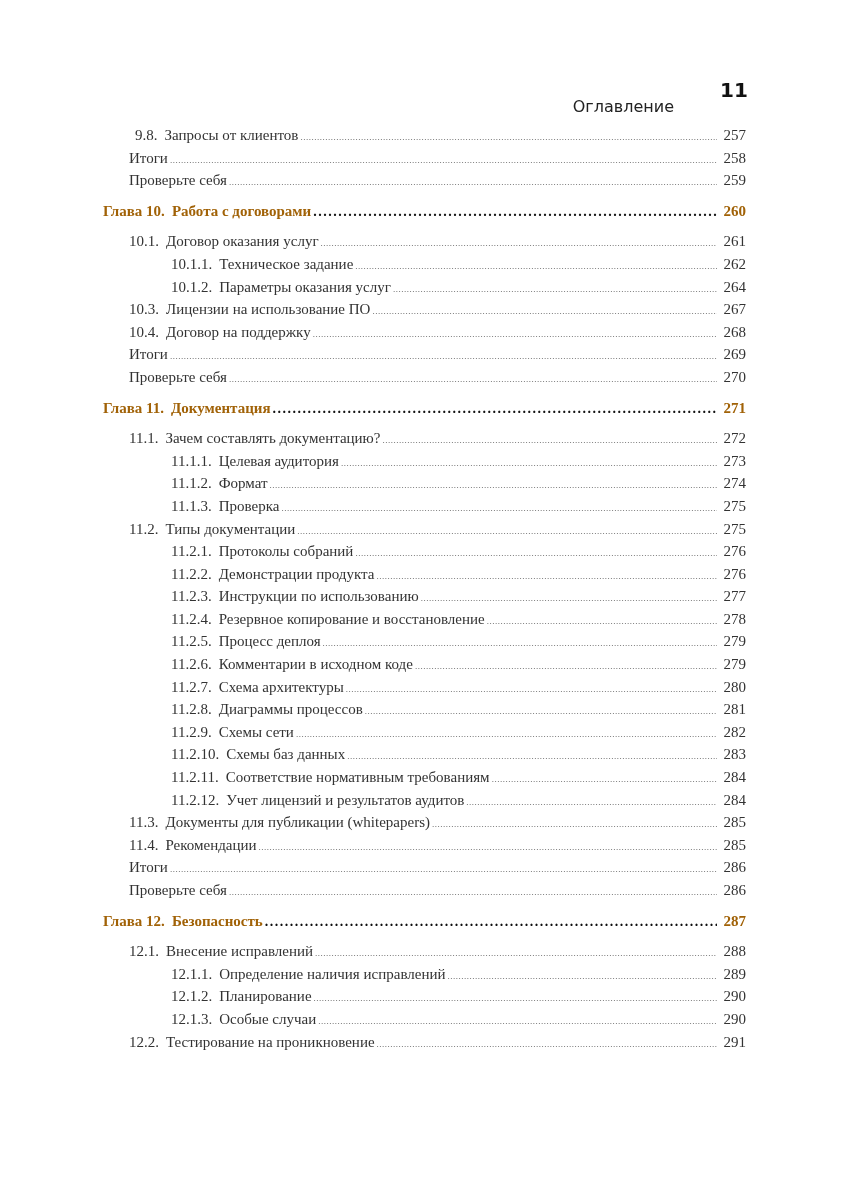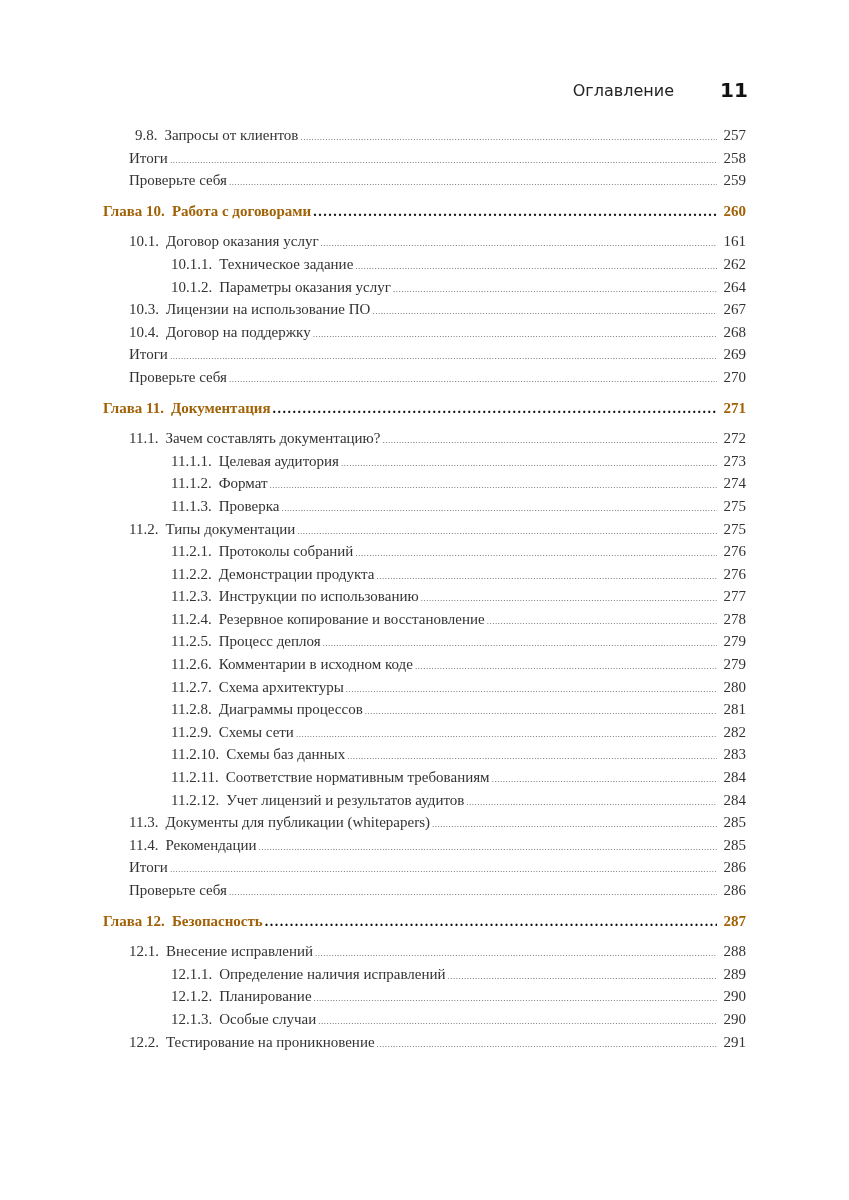--- a/index.html
+++ b/index.html
@@ -1,21 +1,21 @@
 <!DOCTYPE html>
 <html><head>
   <meta charset="utf-8">
   <style>
     html, body { margin: 0; padding: 0; background: #ffffff; }
     body { width: 849px; height: 1200px; position: relative; overflow: hidden; }
     .header {
       position: absolute; top: 78px; left: 0; width: 849px; height: 30px;
     }
     .running-title {
-      position: absolute; right: 175px; top: 3px;
+      position: absolute; right: 175px; top: 19px;
       font-family: "DejaVu Sans", sans-serif; font-size: 16px; color: #222;
     }
     .page-number {
       position: absolute; left: 720px; top: 0px;
       font-family: "DejaVu Sans", sans-serif; font-size: 20px; font-weight: bold; color: #111;
     }
     .toc {
       position: absolute; top: 124px; left: 103px; width: 643px;
       font-family: "Liberation Serif", "DejaVu Serif", serif; font-size: 15px; color: #333;
     }
@@ -68,21 +68,21 @@
     <div class="row chapter">
       <span class="num">Глава 10.</span>
       <span class="title">Работа с договорами</span>
       <span class="leader"></span>
       <span class="pg">260</span>
     </div>
     <div class="row lvl1">
       <span class="num">10.1.</span>
       <span class="title">Договор оказания услуг</span>
       <span class="leader"></span>
-      <span class="pg">161</span>
+      <span class="pg">261</span>
     </div>
     <div class="row lvl2">
       <span class="num">10.1.1.</span>
       <span class="title">Техническое задание</span>
       <span class="leader"></span>
       <span class="pg">262</span>
     </div>
     <div class="row lvl2">
       <span class="num">10.1.2.</span>
       <span class="title">Параметры оказания услуг</span>

